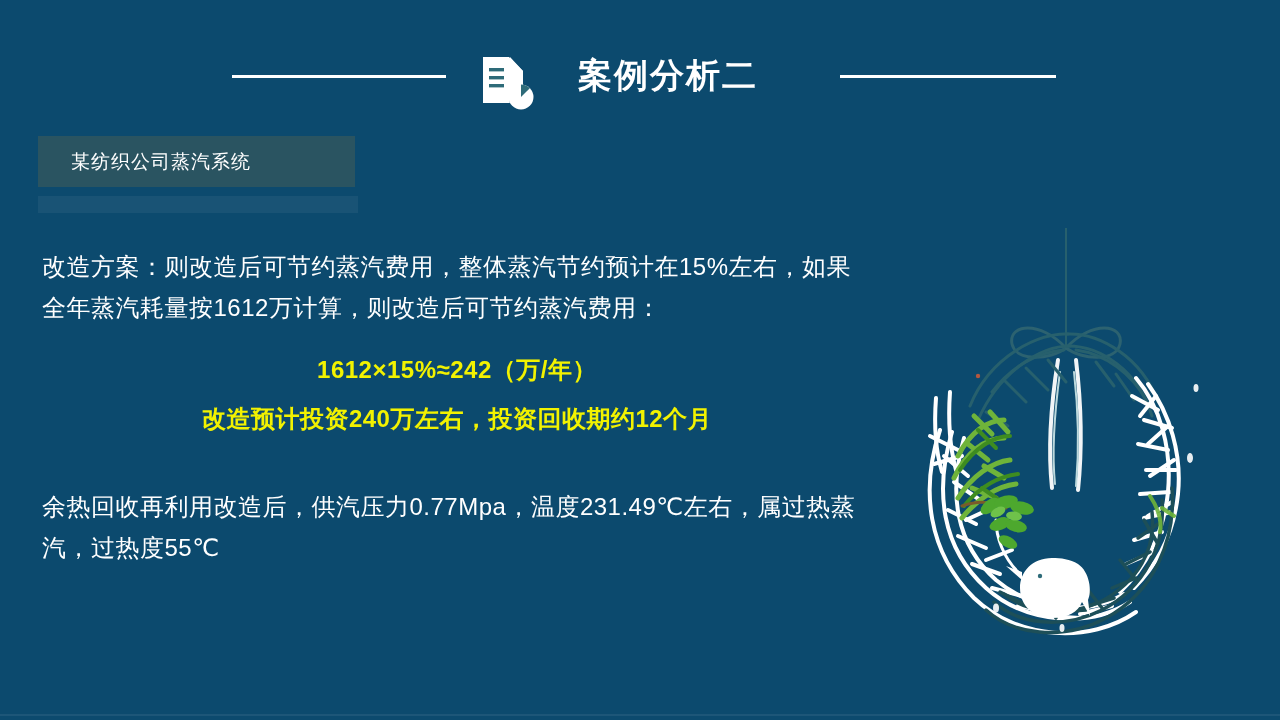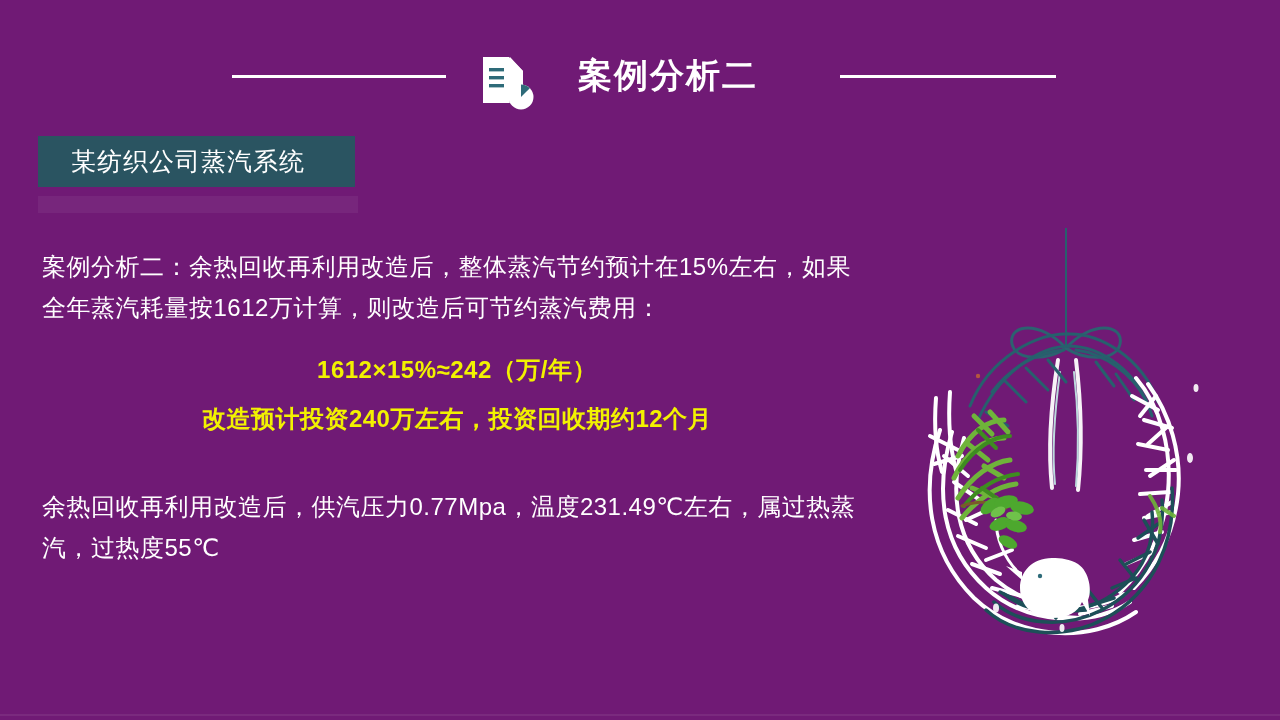--- a/index.html
+++ b/index.html
@@ -4,21 +4,21 @@
 <style>
   html, body {
     margin: 0;
     padding: 0;
     background: #2e6b79;
   }
   .slide {
     position: relative;
     width: 1280px;
     height: 720px;
-    background: #701a75;
+    background: #0c4a6e;
     overflow: hidden;
     font-family: "Liberation Sans", "DejaVu Sans", sans-serif;
   }
 
   
   .header {
     position: absolute;
     left: 0;
     top: 0;
     width: 1280px;
@@ -59,21 +59,21 @@
     left: 38px;
     top: 136px;
     width: 317px;
     height: 51px;
     background: #2a5461;
     display: flex;
     align-items: center;
   }
   .section-box-label {
     margin-left: 33px;
-    font-size: 25px;
+    font-size: 19px;
     color: #ffffff;
     letter-spacing: 1px;
     white-space: nowrap;
   }
   .section-bar {
     position: absolute;
     left: 38px;
     top: 196px;
     width: 320px;
     height: 17px;
@@ -155,21 +155,21 @@
     <div class="header-title">案例分析二</div>
 
     <div class="rule rule-right"></div>
   </div>
 
   <div class="section-box">
     <span class="section-box-label">某纺织公司蒸汽系统</span>
   </div>
   <div class="section-bar"></div>
 
-  <div class="body-block para-intro">案例分析二：余热回收再利用改造后，整体蒸汽节约预计在15%左右，如果全年蒸汽耗量按1612万计算，则改造后可节约蒸汽费用：</div>
+  <div class="body-block para-intro">改造方案：则改造后可节约蒸汽费用，整体蒸汽节约预计在15%左右，如果全年蒸汽耗量按1612万计算，则改造后可节约蒸汽费用：</div>
 
   <div class="highlight-block">
     <div class="highlight-line">1612×15%≈242（万/年）</div>
     <div class="highlight-line">改造预计投资240万左右，投资回收期约12个月</div>
   </div>
 
   <div class="body-block para-detail">余热回收再利用改造后，供汽压力0.77Mpa，温度231.49℃左右，属过热蒸汽，过热度55℃</div>
 
 
   <div class="wreath">

